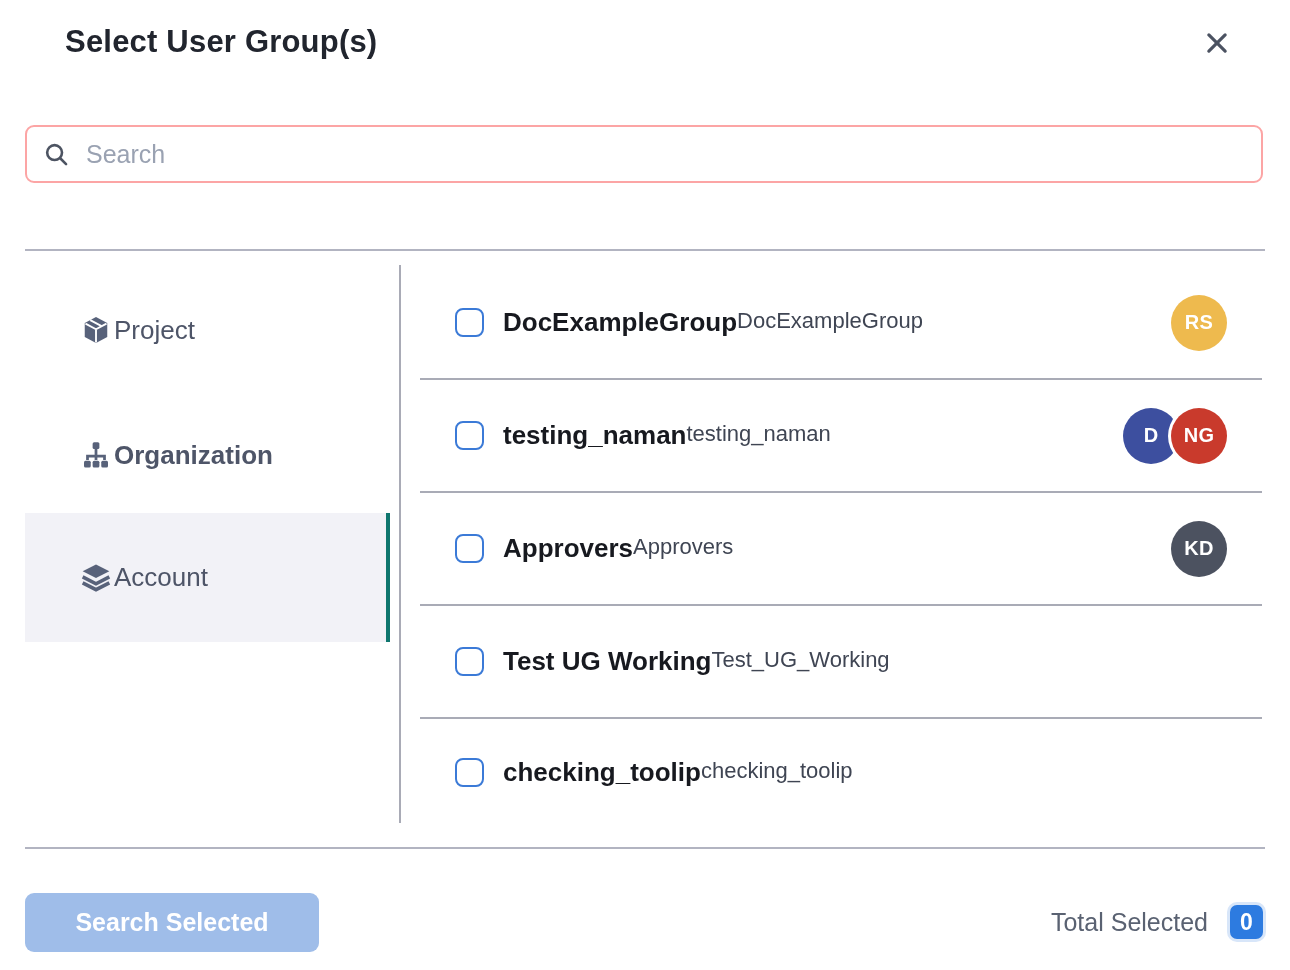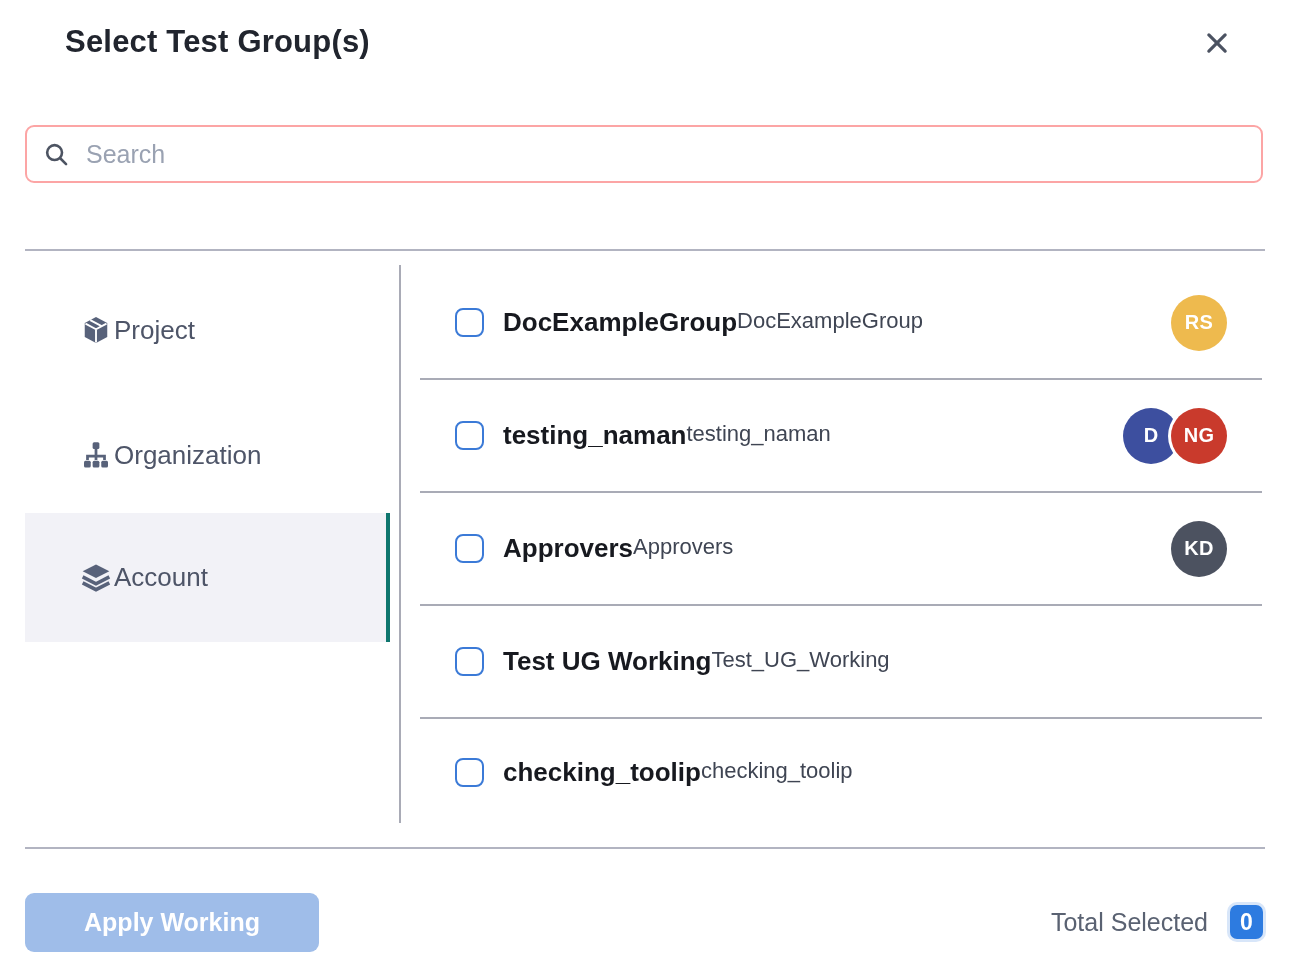--- a/index.html
+++ b/index.html
@@ -22,21 +22,21 @@
   .search-input::placeholder { color:#9aa2b2; }
 
   .divider-h { position:absolute; left:25px; width:1240px; height:2px; background:#b2b4c1; }
   .divider-top { top:249px; }
   .divider-bottom { top:847px; }
 
   
   .tab { position:absolute; left:25px; width:365px; height:64px; display:flex; align-items:center;
     padding-left:55px; gap:2px; cursor:pointer; color:#4e5568; font-size:26px; }
   .tab-project { top:298px; }
-  .tab-org { top:423px; }
+  .tab-org { top:423px;font-weight:bold; }
   .tab-account { top:513px; height:129px; background:#f2f2f7; border-right:4px solid #0f766e; }
   .tab .ticon { display:flex; width:32px; justify-content:center; }
 
   .divider-v { position:absolute; left:399px; top:265px; width:2px; height:558px; background:#a9abb6; }
 
   
   .rows { position:absolute; left:420px; top:267px; width:842px; }
   .row { display:flex; align-items:center; height:113px; border-bottom:2px solid #a9abb6; }
   .row:last-child { border-bottom:none; height:106px; }
   .checkbox { width:29px; height:29px; border:2px solid #3b7ad7; border-radius:8px;
@@ -57,21 +57,21 @@
   .total-label { font-size:25px; color:#5a6272; }
   .count-badge { width:33px; height:34px; background:#2d7be0; border-radius:7px; color:#fff;
     font-size:23px; font-weight:700; display:flex; align-items:center; justify-content:center;
     box-shadow:0 0 0 3px #d8e6f9; }
 </style>
 </head>
 <body>
 
 <div class="modal">
 
-  <div class="title">Select Test Group(s)</div>
+  <div class="title">Select User Group(s)</div>
 
   <button class="close-btn">
     <span style="display:flex;">
       <svg width="30" height="30" viewBox="0 0 24 24" fill="none" stroke="#4b5261" stroke-width="2.6" stroke-linecap="round">
         <line x1="5.5" y1="5.5" x2="18.5" y2="18.5"></line>
           <line x1="18.5" y1="5.5" x2="5.5" y2="18.5"></line>
       </svg>
     </span>
   </button>
 
@@ -174,20 +174,20 @@
         <div class="row-title">checking_toolip</div>
         <div class="row-sub">checking_toolip</div>
       </div>
       <div class="avatars"></div>
     </div>
 
   </div>
 
   <div class="divider-h divider-bottom"></div>
 
-  <button class="apply-btn" disabled="">Apply Working</button>
+  <button class="apply-btn" disabled="">Search Selected</button>
 
   <div class="footer-right">
     <span class="total-label">Total Selected</span>
     <span class="count-badge">0</span>
   </div>
 
 </div>
 
 </body></html>

